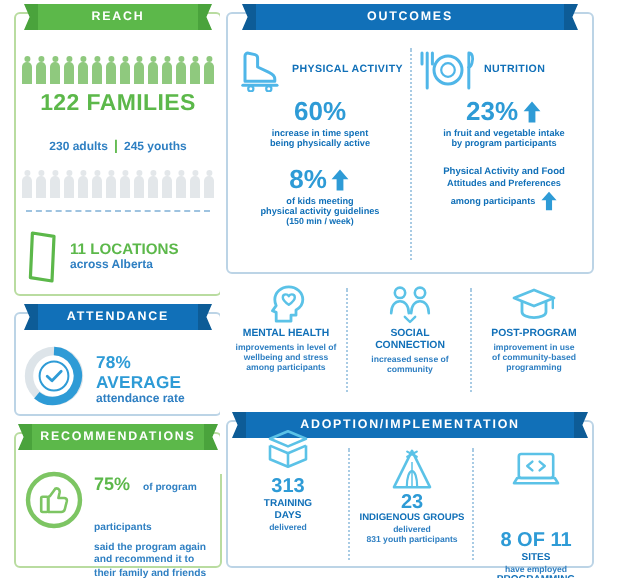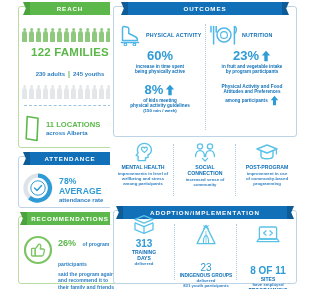--- a/index.html
+++ b/index.html
@@ -9,21 +9,21 @@
     font-family:"Liberation Sans", sans-serif;
     -webkit-font-smoothing:antialiased;
   }
   #infographic{
     position:relative;width:300px;height:289px;
     background:#ffffff;
   }
 
   
   .left-col{
-    position:absolute;left:15px;top:0;width:110px;height:232px;
+    position:absolute;left:4px;top:0;width:110px;height:232px;
     background:#ffffff;
   }
   .right-col{
     position:absolute;left:110px;top:0;width:190px;height:237px;
     background:#ffffff;
   }
 
   
   .panel{
     position:absolute;
@@ -208,21 +208,21 @@
       <span style="flex:0 0 auto;margin-top:4px;">
         <svg width="30" height="30" viewBox="0 0 30 30">
           <circle cx="15" cy="15" r="13" fill="none" stroke="#7dc563" stroke-width="2.2"></circle>
           <path d="M12.2 13.4 L12.2 21 L18.6 21 C19.6 21 20.2 20.4 20.4 19.6 L21.4 15.6
                    C21.6 14.7 21 14 20.1 14 L17.2 14 L17.8 11.2 C18 10.1 17.3 9.2 16.3 9.2
                    C15.8 9.2 15.4 9.5 15.2 10 L13 13 Z" fill="#ffffff" stroke="#7dc563" stroke-width="1.3" stroke-linejoin="round"></path>
           <rect x="8.6" y="13.4" width="3.4" height="7.6" rx="0.7" fill="#ffffff" stroke="#7dc563" stroke-width="1.3"></rect>
         </svg>
       </span>
       <span style="flex:1 1 auto;line-height:1.25;">
-        <span style="color:#5cb84a;font-weight:bold;font-size:9px;">26%</span>
+        <span style="color:#5cb84a;font-weight:bold;font-size:9px;">75%</span>
         <span style="color:#2e7fc2;font-weight:bold;font-size:5.1px;margin-left:2px;">of program participants</span>
         <span style="display:block;color:#2e7fc2;font-weight:bold;font-size:5.1px;">said the program again</span>
         <span style="display:block;color:#2e7fc2;font-weight:bold;font-size:5.1px;">and recommend it to</span>
         <span style="display:block;color:#2e7fc2;font-weight:bold;font-size:5.1px;">their family and friends</span>
       </span>
     </div>
   </div>
 
   <div class="right-col">
 
@@ -386,21 +386,21 @@
     <div class="abs" style="left:67px;top:224px;width:58px;">
       <div class="center">
         <svg width="24" height="22" viewBox="0 0 24 22" style="margin:0 auto;">
           <path d="M12 1.4 L21 19.6 L3 19.6 Z" fill="none" stroke="#5bc2e7" stroke-width="1.3" stroke-linejoin="round"></path>
           <path d="M12 7 L12 19.6" stroke="#5bc2e7" stroke-width="1" opacity=".75"></path>
           <path d="M9.4 19.6 C9.4 14.6 10.6 11.6 12 11.6 C13.4 11.6 14.6 14.6 14.6 19.6" fill="none" stroke="#5bc2e7" stroke-width="1.1"></path>
           <line x1="9.6" y1="1.8" x2="14.4" y2="4.4" stroke="#5bc2e7" stroke-width="1.1" stroke-linecap="round"></line>
           <line x1="14.4" y1="1.8" x2="9.6" y2="4.4" stroke="#5bc2e7" stroke-width="1.1" stroke-linecap="round"></line>
         </svg>
       </div>
-      <div class="center" style="color:#2e9bd6;font-weight:normal;font-size:10px;margin-top:16px;">23</div>
+      <div class="center" style="color:#2e9bd6;font-weight:bold;font-size:10px;margin-top:0;">23</div>
       <div class="center" style="color:#1170b8;font-weight:bold;font-size:4.8px;">INDIGENOUS GROUPS</div>
       <div class="center" style="color:#2e7fc2;font-weight:bold;font-size:4.3px;">delivered</div>
       <div class="center" style="color:#2e7fc2;font-weight:bold;font-size:4.3px;">831 youth participants</div>
     </div>
 
     <div class="abs" style="left:129px;top:224px;width:58px;">
       <div class="center">
         <svg width="26" height="22" viewBox="0 0 26 22" style="margin:0 auto;">
           <rect x="4.4" y="3" width="17.2" height="12" rx="1.2" fill="none" stroke="#5bc2e7" stroke-width="1.3"></rect>
           <path d="M2 17.6 L24 17.6 L22.4 15 L3.6 15 Z" fill="none" stroke="#5bc2e7" stroke-width="1.3" stroke-linejoin="round"></path>

